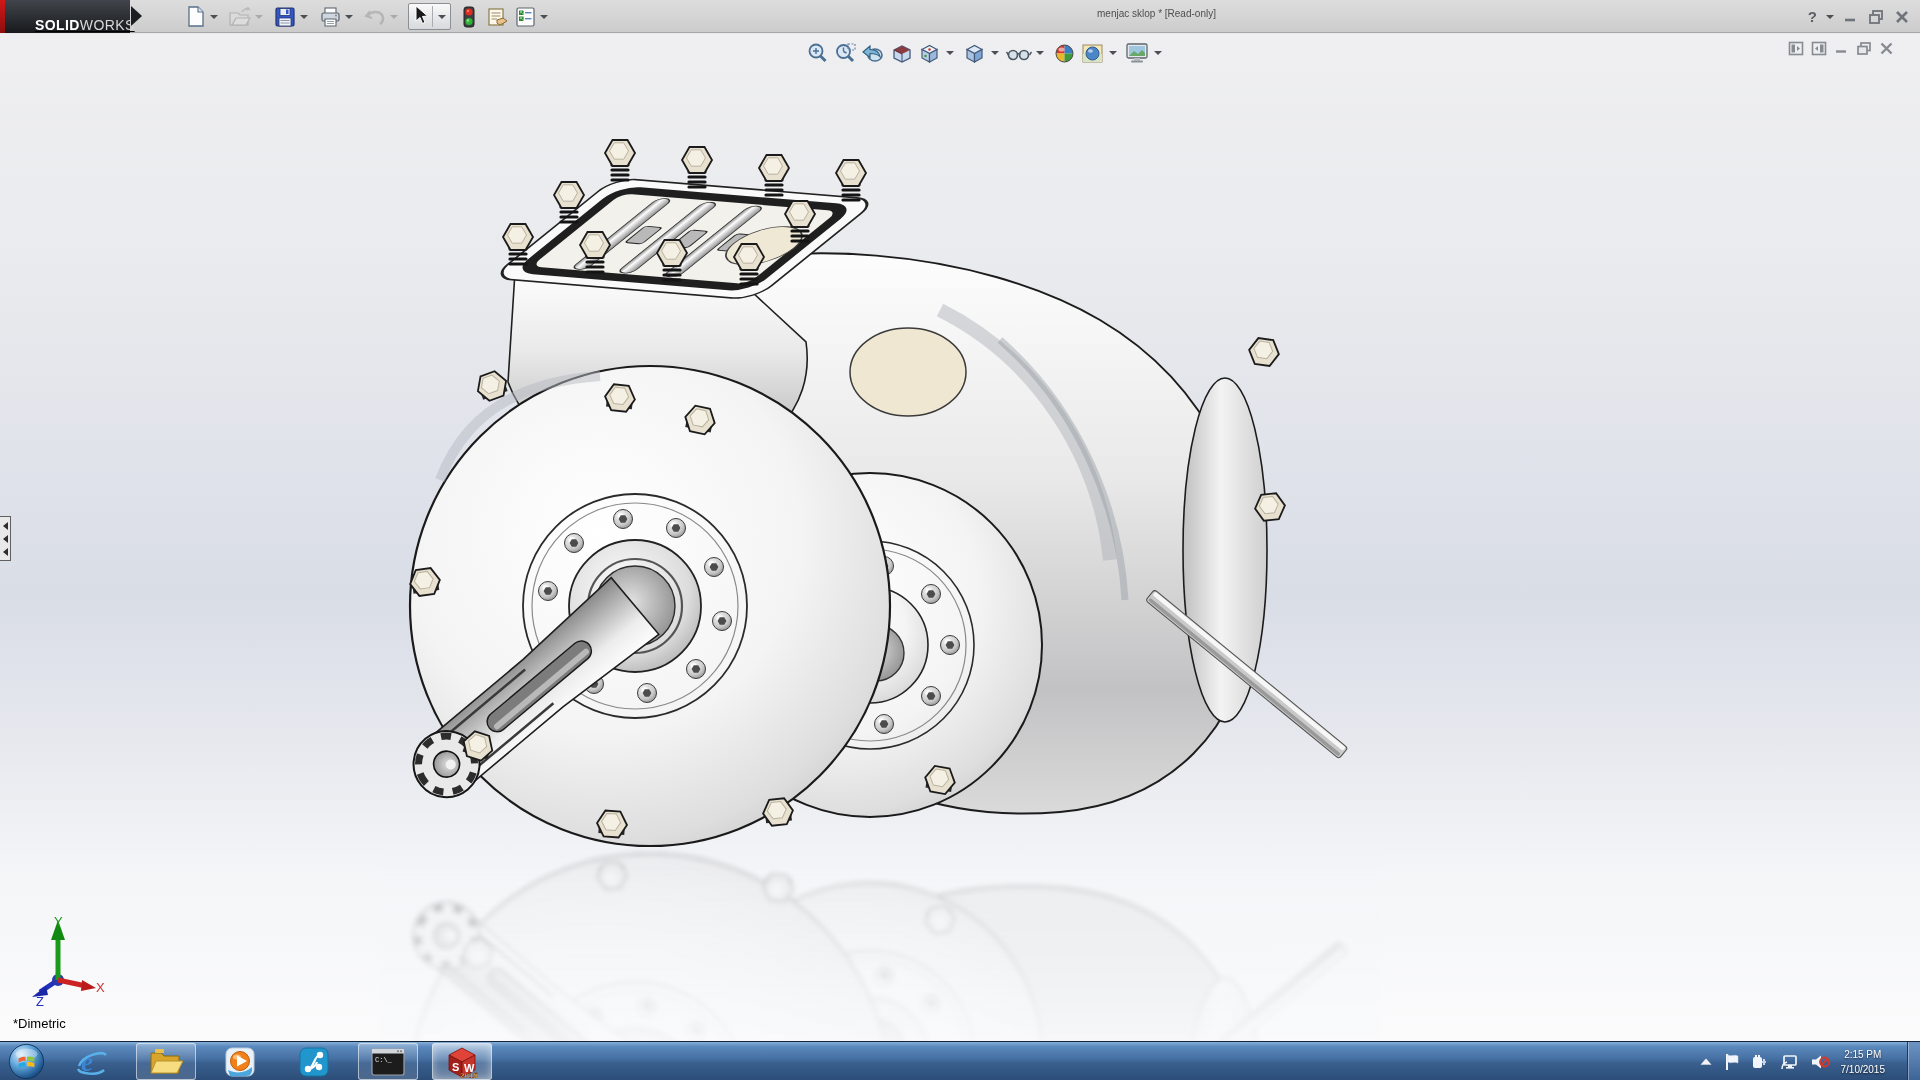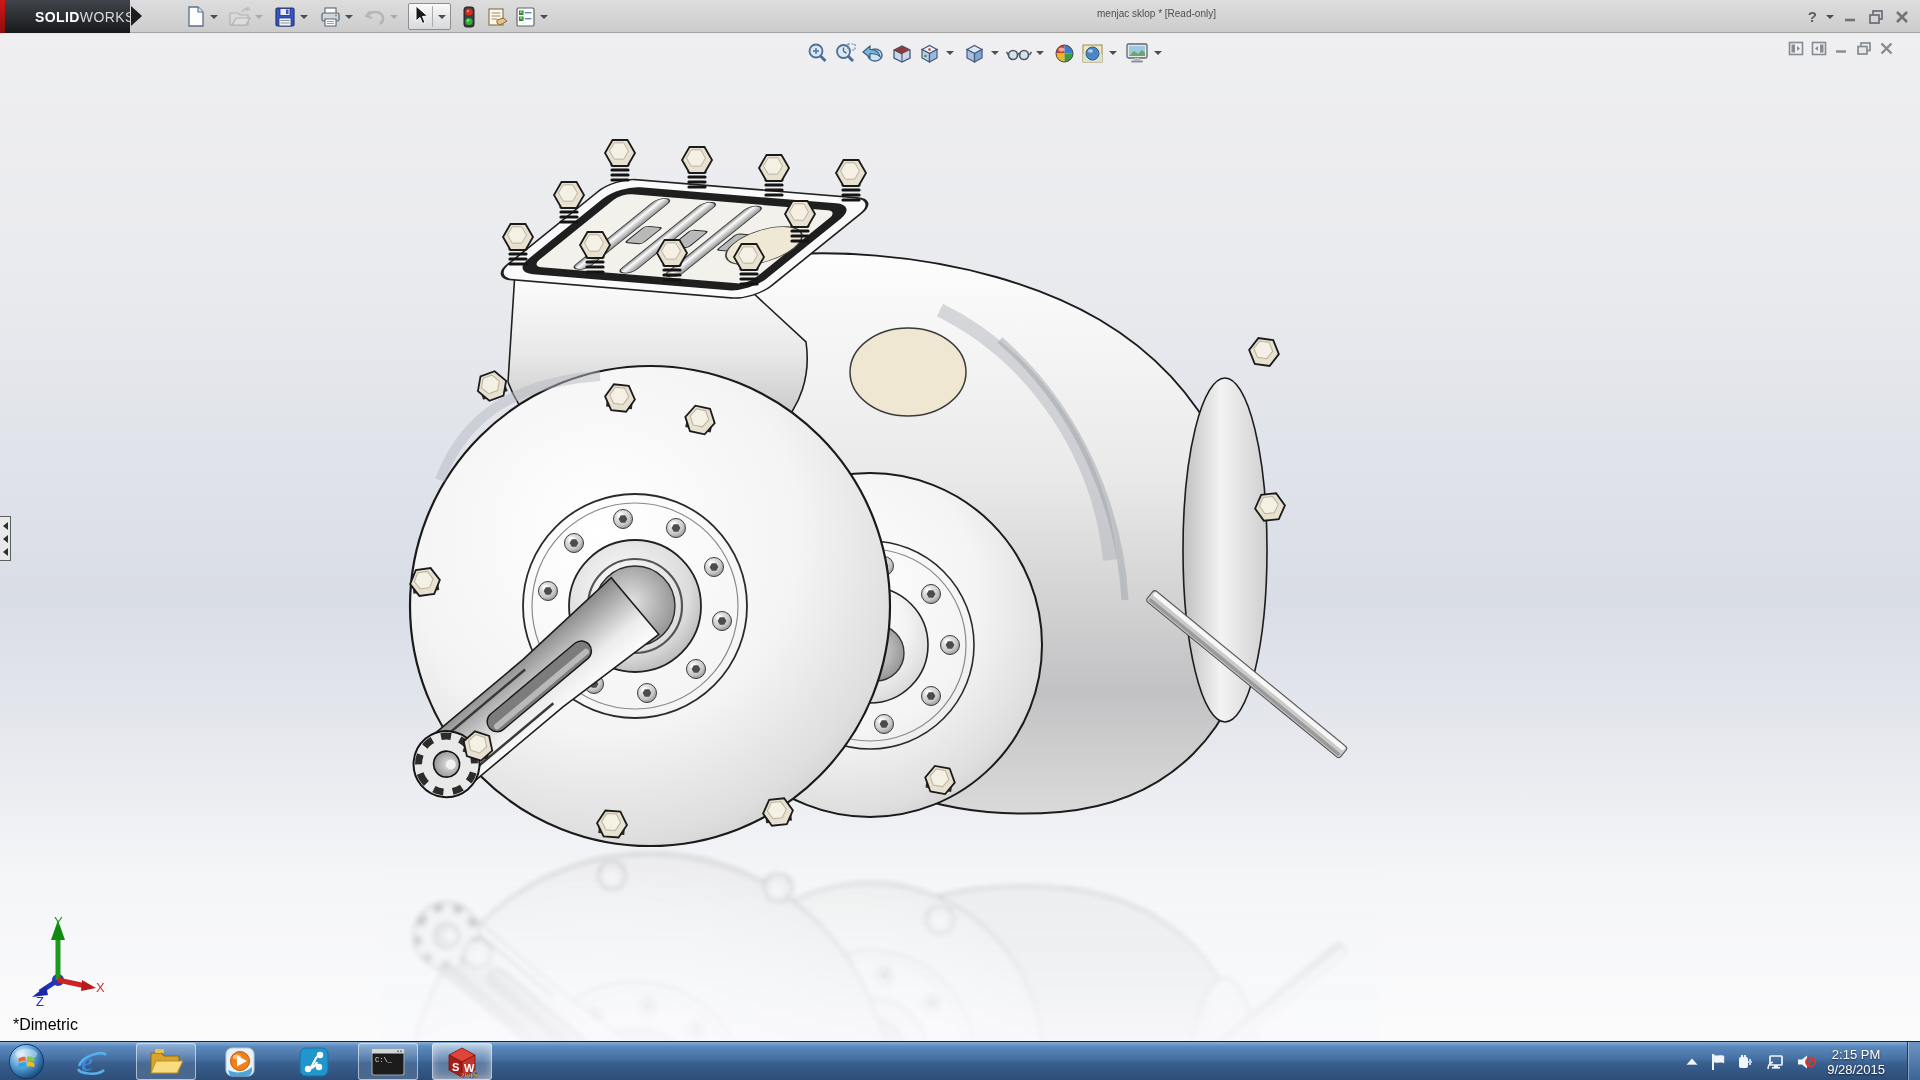--- a/index.html
+++ b/index.html
@@ -4,21 +4,21 @@
 <style>
   * { box-sizing: border-box; margin: 0; padding: 0; }
   html,body { width:1920px; height:1080px; overflow:hidden; font-family:"Liberation Sans",sans-serif; }
   #screen { position:relative; width:1920px; height:1080px; background:#e8e8e8; }
 
   
   #titlebar { position:absolute; top:0; left:0; width:1920px; height:33px;
     background:linear-gradient(#dddddd,#cccccc); border-bottom:1px solid #a6a6a6; }
   #red-strip { position:absolute; left:0; top:0; width:5px; height:33px; background:linear-gradient(#d21818,#8e0d0d); }
   #logo-block { position:absolute; left:5px; top:0; width:125px; height:33px;
-    background:linear-gradient(#41454b,#17191c); display:flex; align-items:center; padding-left:24px; }
+    background:linear-gradient(#41454b,#17191c); display:flex; align-items:flex-end; padding-left:24px;text-decoration:underline; }
   #logo-block .mark { margin-right:6px; }
   #logo-text { color:#fff; font-size:14px; letter-spacing:.4px; white-space:nowrap; }
   #logo-text .bold { font-weight:bold; }
   #logo-text .light { font-weight:normal; color:#d9d9d9; }
   #menu-flyout { position:absolute; left:131px; top:6px; width:0; height:0;
     border-top:10px solid transparent; border-bottom:10px solid transparent; border-left:11px solid #1b1d20; }
   #std-toolbar { position:absolute; left:183px; top:2px; height:29px; display:flex; align-items:center; }
   .tool { display:flex; align-items:center; margin-right:4px; }
   .tool .ic { width:24px; height:24px; display:flex; align-items:center; justify-content:center; }
   .caret { width:0; height:0; border-left:4px solid transparent; border-right:4px solid transparent;
@@ -37,35 +37,35 @@
     background:linear-gradient(180deg,#efeff1 0%,#eaebee 22%,#e0e3ea 42%,#d9dde6 56%,#e6e8ee 70%,#f5f6f8 84%,#fbfbfc 100%); }
   #headsup { position:absolute; left:803px; top:4px; display:flex; align-items:center; height:30px; }
   .hu { width:26px; height:26px; display:flex; align-items:center; justify-content:center; margin:0 1px; }
   #doc-controls { position:absolute; right:26px; top:7px; display:flex; align-items:center; gap:7px; }
   #left-tab { position:absolute; left:0; top:482px; width:11px; height:45px; background:#e9e9ea;
     border:1px solid #5f5f5f; border-left:none; display:flex; flex-direction:column; align-items:center;
     justify-content:center; gap:5px; }
   .ltri { width:0; height:0; border-top:4px solid transparent; border-bottom:4px solid transparent; border-right:5px solid #2e2e2e; }
   #model-svg { position:absolute; left:380px; top:46px; }
   #triad-svg { position:absolute; left:18px; top:878px; }
-  #view-name { position:absolute; left:13px; top:982px; font-size:16px; color:#000; }
+  #view-name { position:absolute; left:13px; top:982px; font-size:13px; color:#000; }
 
   
   #taskbar { position:absolute; bottom:0; left:0; width:1920px; height:39px;
     background:linear-gradient(#86aed8 0%,#5b89bd 12%,#456fa2 45%,#3a608f 55%,#2c4d78 100%);
     border-top:1px solid #14263e; }
   #start-orb { position:absolute; left:8px; top:1px; width:37px; height:37px; }
   #tb-apps { position:absolute; left:62px; top:1px; height:37px; display:flex; gap:14px; }
   .tb-btn { width:60px; height:37px; display:flex; align-items:center; justify-content:center; border-radius:3px; }
   .tb-btn.open { border:1px solid rgba(255,255,255,.55);
     background:linear-gradient(rgba(255,255,255,.28),rgba(255,255,255,.07) 55%,rgba(255,255,255,.15)); }
   .tb-btn.active { background:linear-gradient(rgba(255,255,255,.5),rgba(255,255,255,.18) 55%,rgba(255,255,255,.3));
     box-shadow:inset 0 0 8px rgba(255,255,255,.45); }
   #tray { position:absolute; right:16px; top:0; height:39px; display:flex; align-items:center; gap:11px; }
-  #clock { text-align:center; color:#fff; font-size:13px; line-height:15px; text-shadow:0 1px 2px rgba(0,0,0,.7); }
+  #clock { text-align:center; color:#fff; font-size:10px; line-height:15px; text-shadow:0 1px 2px rgba(0,0,0,.7); }
   #show-desktop { position:absolute; right:0; top:0; width:13px; height:39px;
     background:linear-gradient(#6d94c2,#3c6396); border-left:1px solid #1b3least?*/ }
   #show-desktop { border-left:1px solid #1d3a5d; box-shadow:inset 1px 0 0 rgba(255,255,255,.35); }
 </style>
 </head>
 <body>
 
 <div id="screen">
 
   <div id="titlebar">
@@ -630,20 +630,20 @@
           <rect x="6" y="14" width="8" height="1.6" fill="#f2f6fa"></rect>
           <path d="M2 16 c0 -4 2 -6 5 -7" stroke="#f2f6fa" stroke-width="1.5" fill="none"></path>
         </svg>
       <svg width="20" height="18" viewBox="0 0 20 18">
           <polygon points="2,6.5 6,6.5 11,2.5 11,15.5 6,11.5 2,11.5" fill="#f2f6fa"></polygon>
           <circle cx="14.5" cy="9" r="4.5" fill="none" stroke="#d33a2e" stroke-width="1.8"></circle>
           <line x1="11.5" y1="12" x2="17.5" y2="6" stroke="#d33a2e" stroke-width="1.8"></line>
         </svg>
       <div id="clock">
         <div>2:15 PM</div>
-        <div>9/28/2015</div>
+        <div>7/10/2015</div>
       </div>
       <div style="width:8px;"></div>
     </div>
     <div id="show-desktop"></div>
   </div>
 
 </div>
 
 </body></html>

